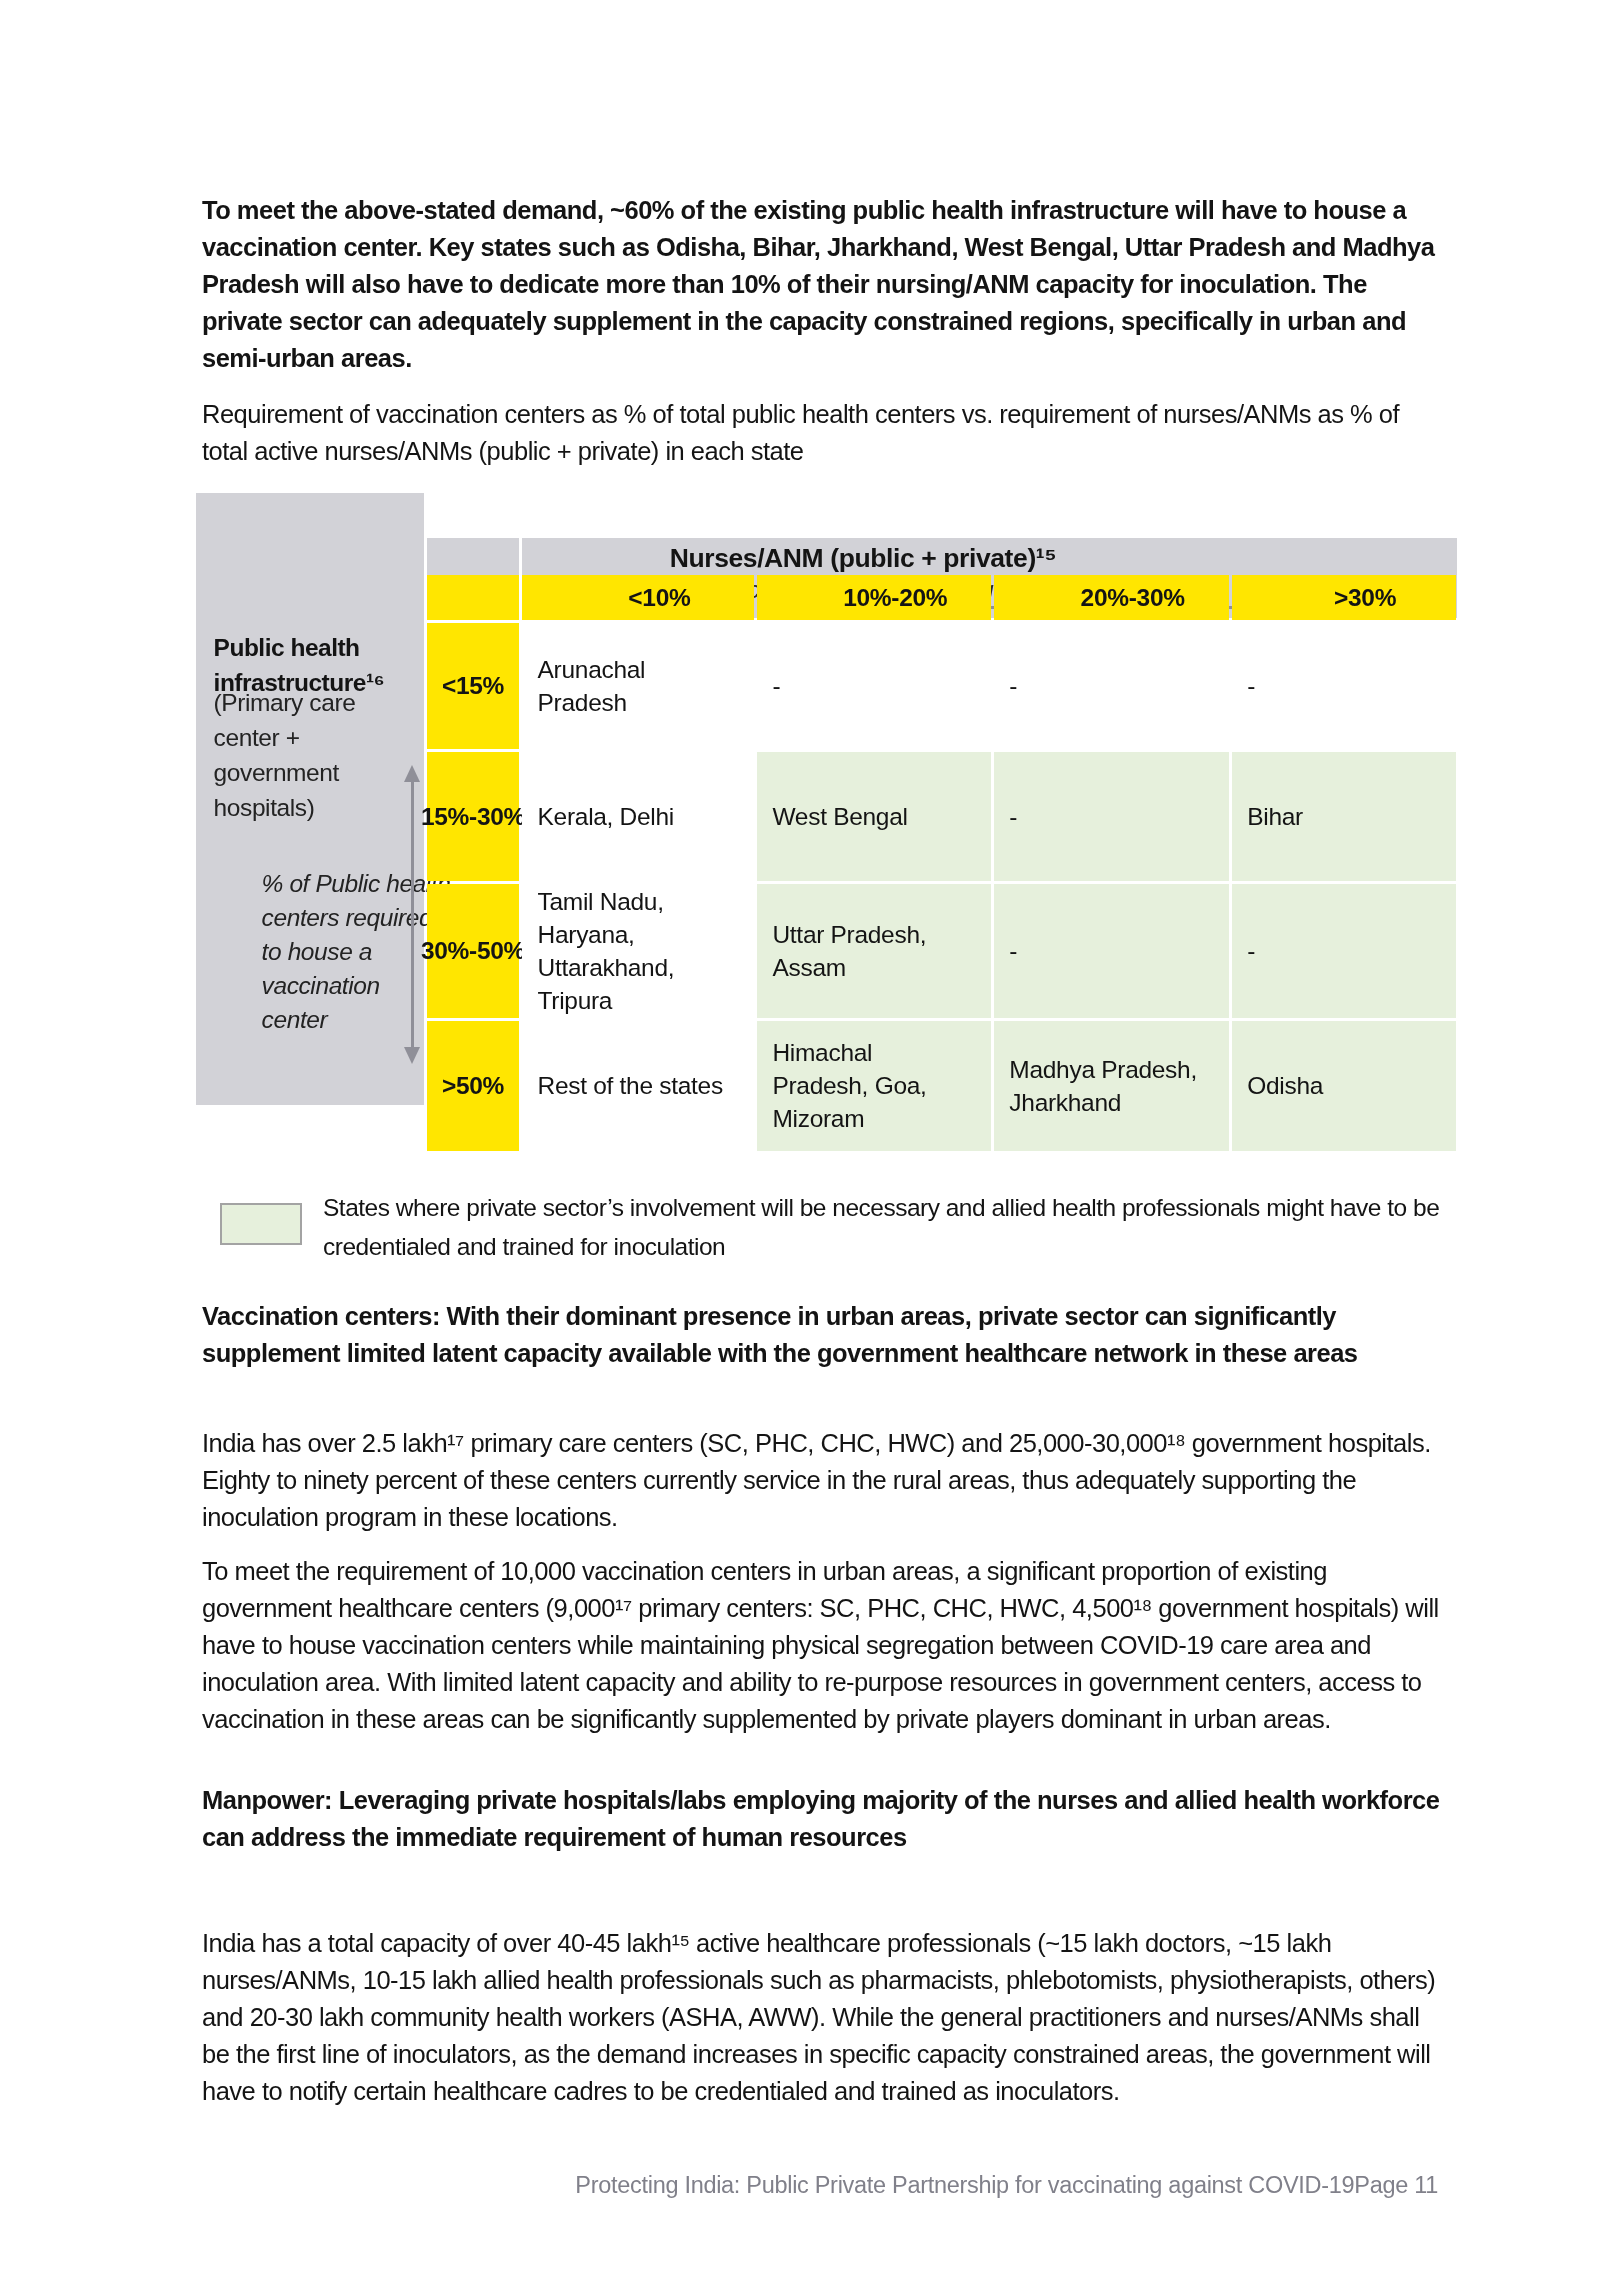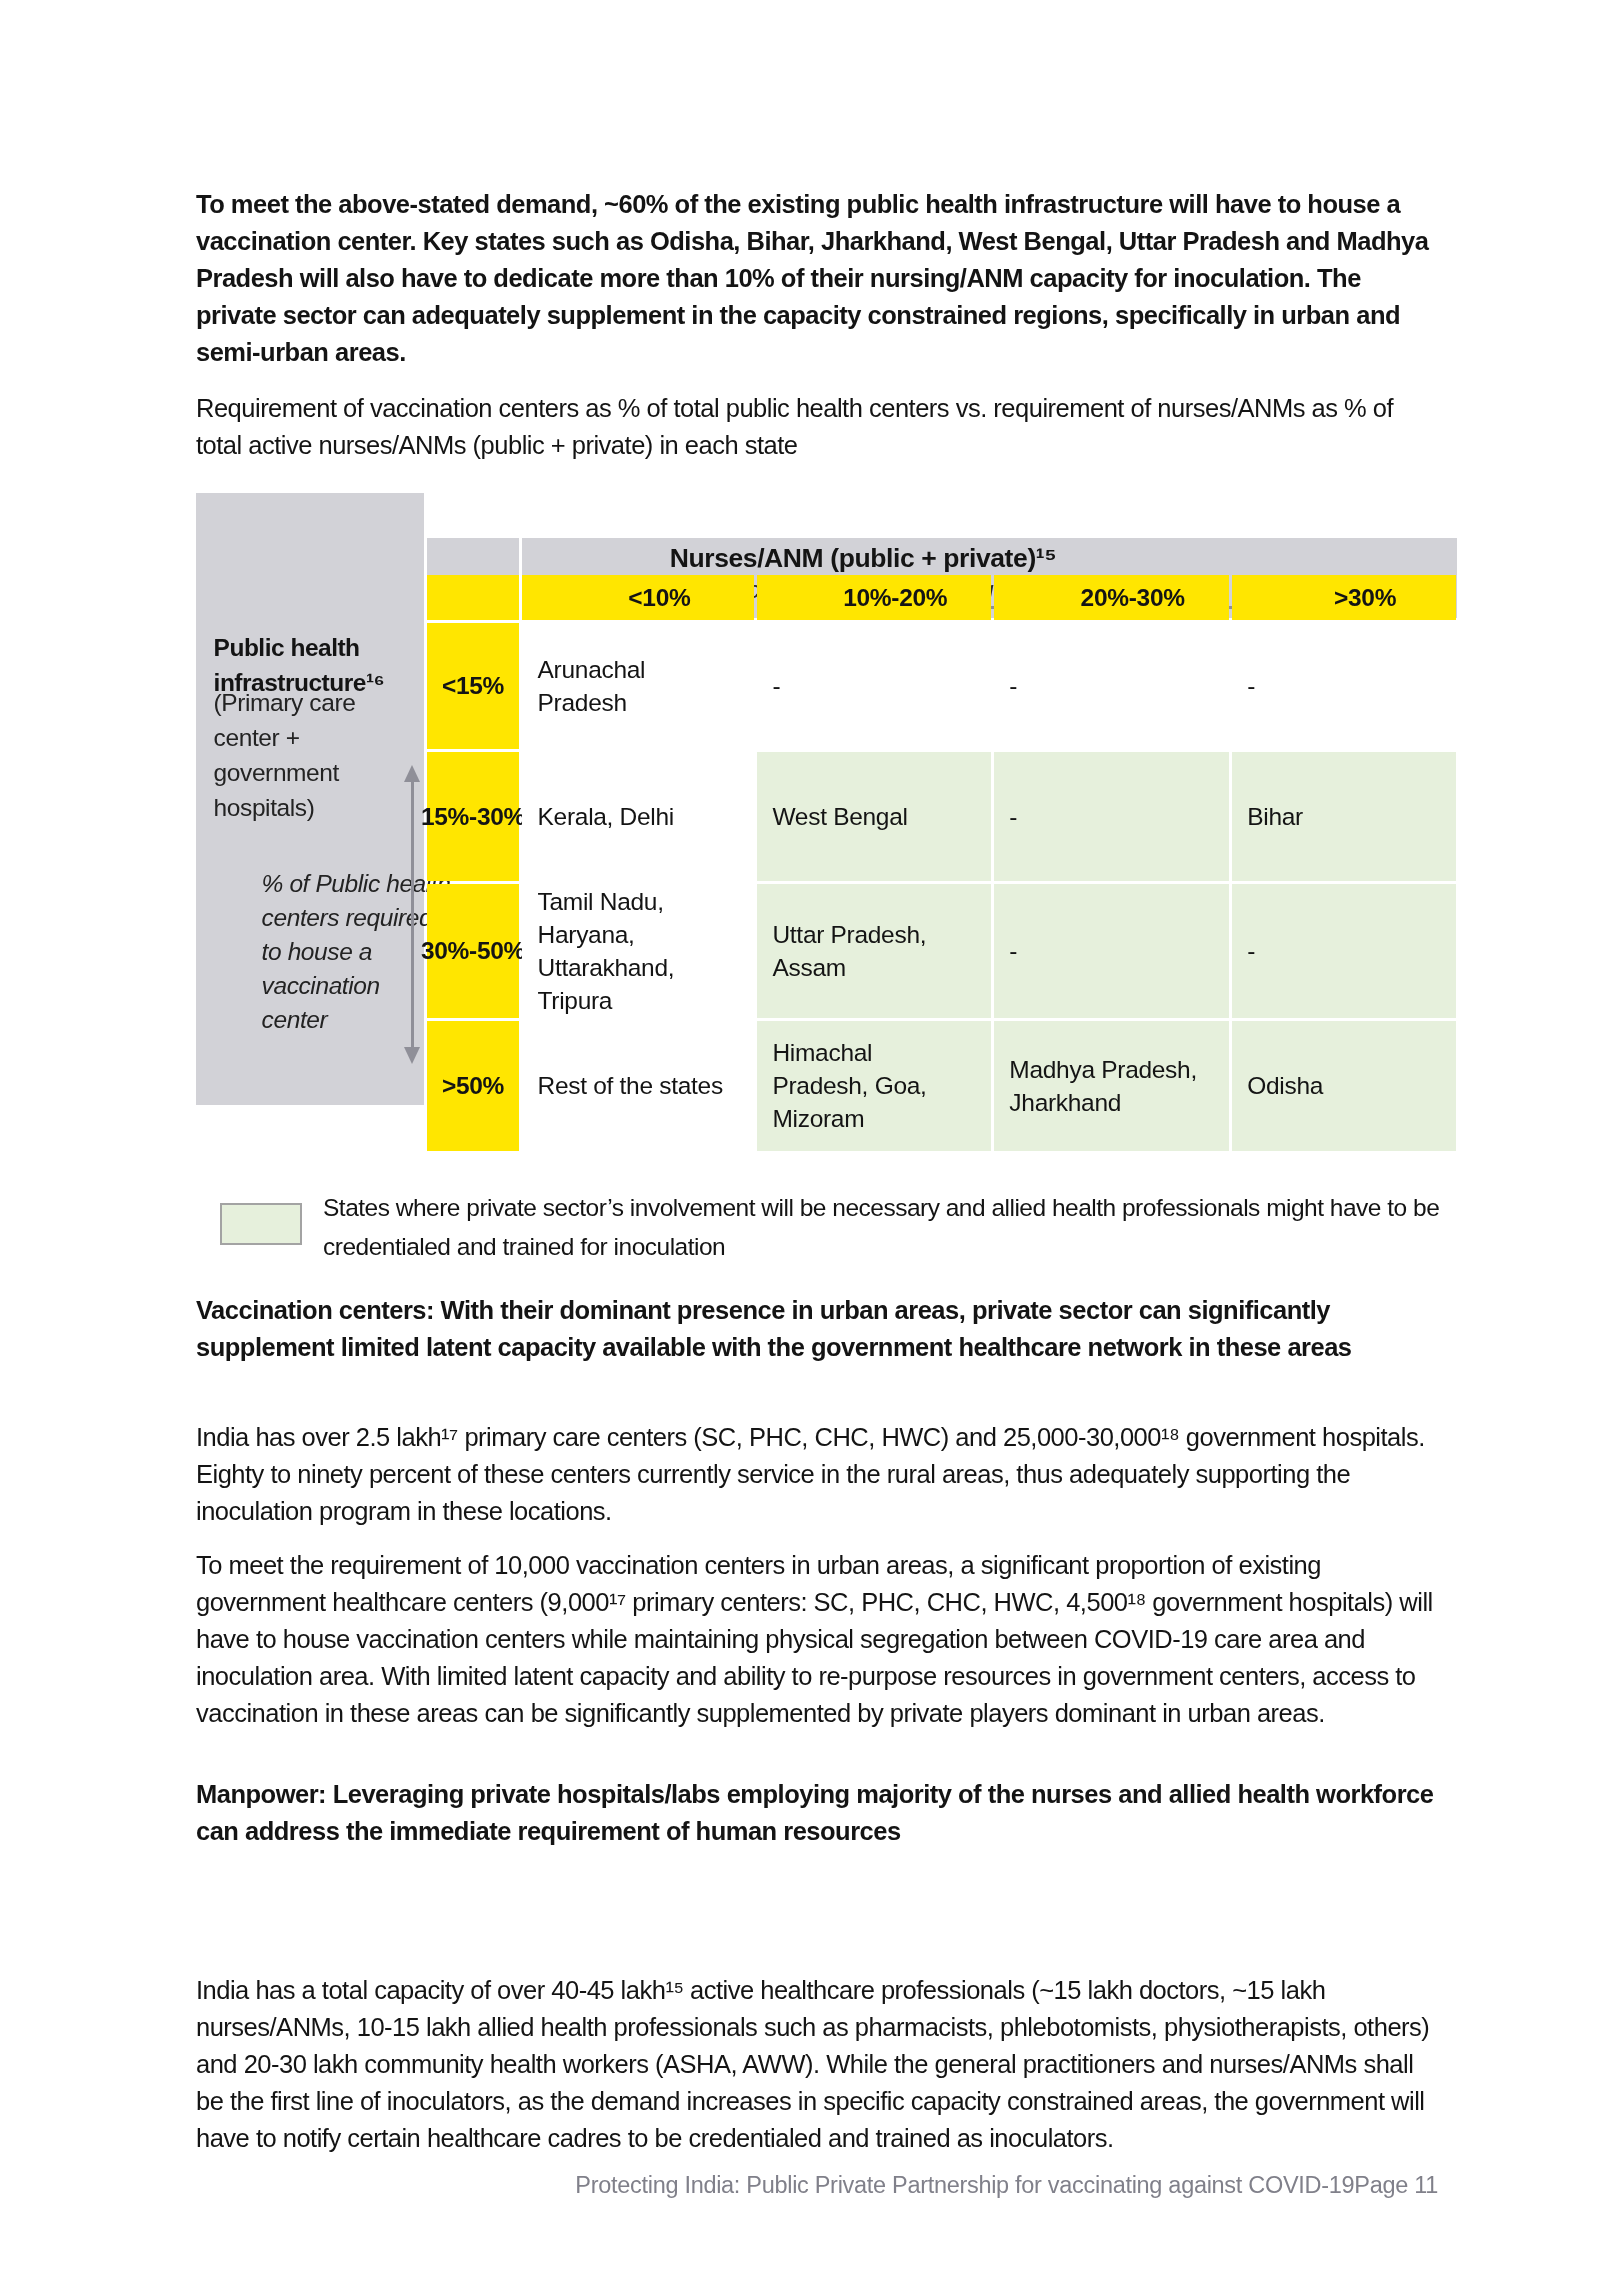--- a/index.html
+++ b/index.html
@@ -2,21 +2,21 @@
 <html><head>
 <meta charset="utf-8">
 <style>
   html,body{margin:0;padding:0;background:#ffffff;}
   .page{
     position:relative;width:1621px;height:2293px;background:#ffffff;
     font-family:"Liberation Sans", sans-serif;color:#141414;overflow:hidden;
   }
   .para{
     position:absolute;left:196px;width:1247px;
-    font-size:25.5px;line-height:37px;letter-spacing:-0.5px;margin:0;
+    font-size:25.5px;line-height:37px;letter-spacing:-0.5px;margin:6px;
   }
   .bold{font-weight:bold;}
   
   .band{
     position:absolute;left:196px;top:493px;width:1261px;height:80px;
     background:#d2d2d7;
     margin-top:45px;
   }
   .band-line{
     position:absolute;top:0;width:2.9px;height:80px;background:#ffffff;
@@ -81,21 +81,21 @@
     display:flex;justify-content:flex-end;
     font-size:23.5px;letter-spacing:-0.3px;color:#80808a;
   }
   
   #p-lead{top:186px;}
   #p-caption{top:390px;}
   #h-section1{top:1292px;}
   #p-s1a{top:1419px;}
   #p-s1b{top:1547px;}
   #h-section2{top:1776px;}
-  #p-s2a{top:1972px;}
+  #p-s2a{top:1919px;}
 </style>
 </head>
 <body>
 
 <div class="page">
 
   <p id="p-lead" class="para bold">To meet the above-stated demand, ~60% of the existing public health infrastructure will have to house a vaccination center. Key states such as Odisha, Bihar, Jharkhand, West Bengal, Uttar Pradesh and Madhya Pradesh will also have to dedicate more than 10% of their nursing/ANM capacity for inoculation. The private sector can adequately supplement in the capacity constrained regions, specifically in urban and semi-urban areas.</p>
 
   <p id="p-caption" class="para">Requirement of vaccination centers as % of total public health centers vs. requirement of nurses/ANMs as % of total active nurses/ANMs (public + private) in each state</p>
 

